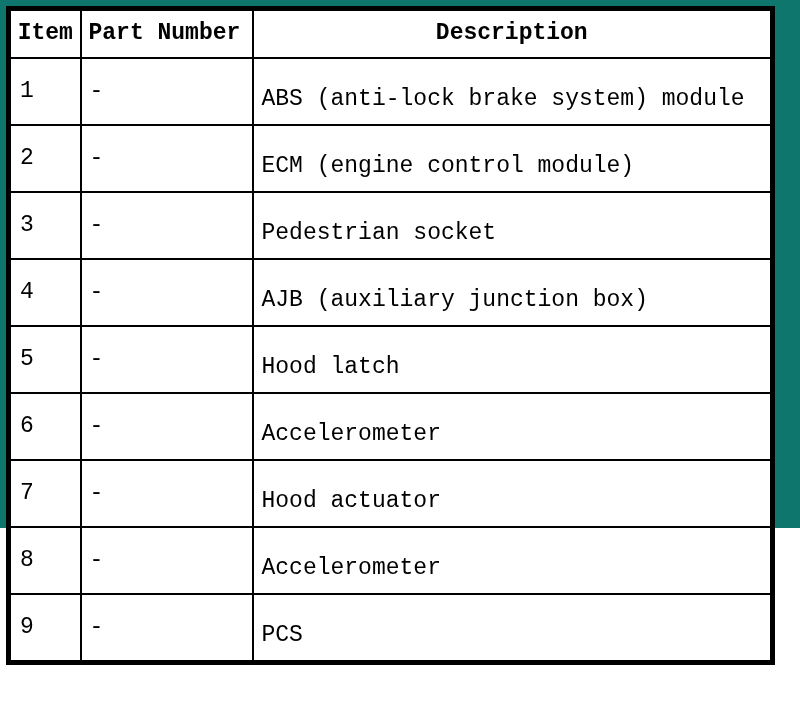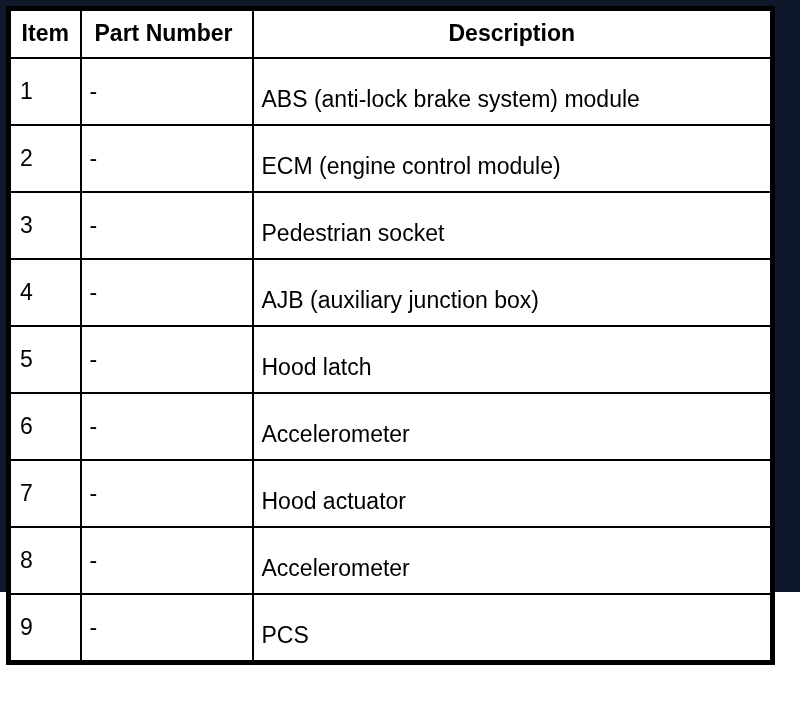--- a/index.html
+++ b/index.html
@@ -6,23 +6,23 @@
     margin: 0;
     padding: 0;
     background: #ffffff;
     width: 800px;
     height: 708px;
     overflow: hidden;
   }
   .page {
     position: relative;
     width: 800px;
-    height: 592px;
-    background: #0f172a;
-    font-family: Liberation Sans, sans-serif;
+    height: 528px;
+    background: #0f766e;
+    font-family: Liberation Mono, monospace;
     color: #000000;
   }
   table.parts {
     position: absolute;
     left: 6px;
     top: 6px;
     width: 764px;
     border-collapse: collapse;
     table-layout: fixed;
     border: 5px solid #000000;
@@ -42,21 +42,21 @@
     height: 46px;
   }
   table.parts td {
     height: 49px;
     font-weight: normal;
   }
   col.col-item { width: 72px; }
   col.col-part { width: 172px; }
   col.col-desc { width: 520px; }
   th.h-item  { text-align: center; padding: 0 4px; }
-  th.h-part  { text-align: left;   padding: 0 0 0 13px; }
+  th.h-part  { text-align: left;   padding: 0 0 0 7px; }
   th.h-desc  { text-align: center; padding: 0 4px; margin-left: 31px; }
   td.c-item  { text-align: left; padding: 0 0 0 9px; }
   td.c-part  { text-align: left; padding: 0 0 0 8px; }
   td.c-desc  { text-align: left; padding: 16px 0 0 8px; }
 </style>
 </head>
 <body>
 
 <div class="page">
   <table class="parts">

